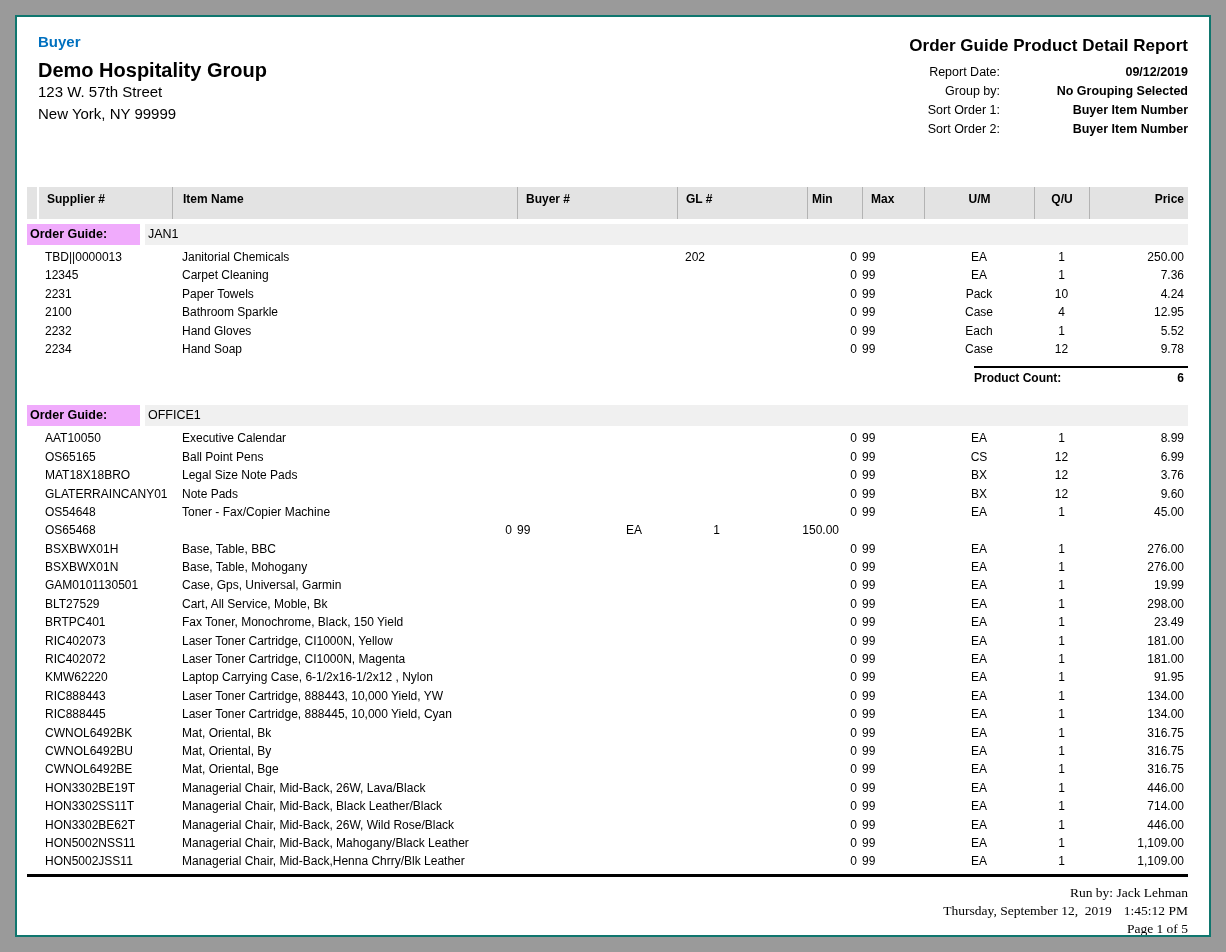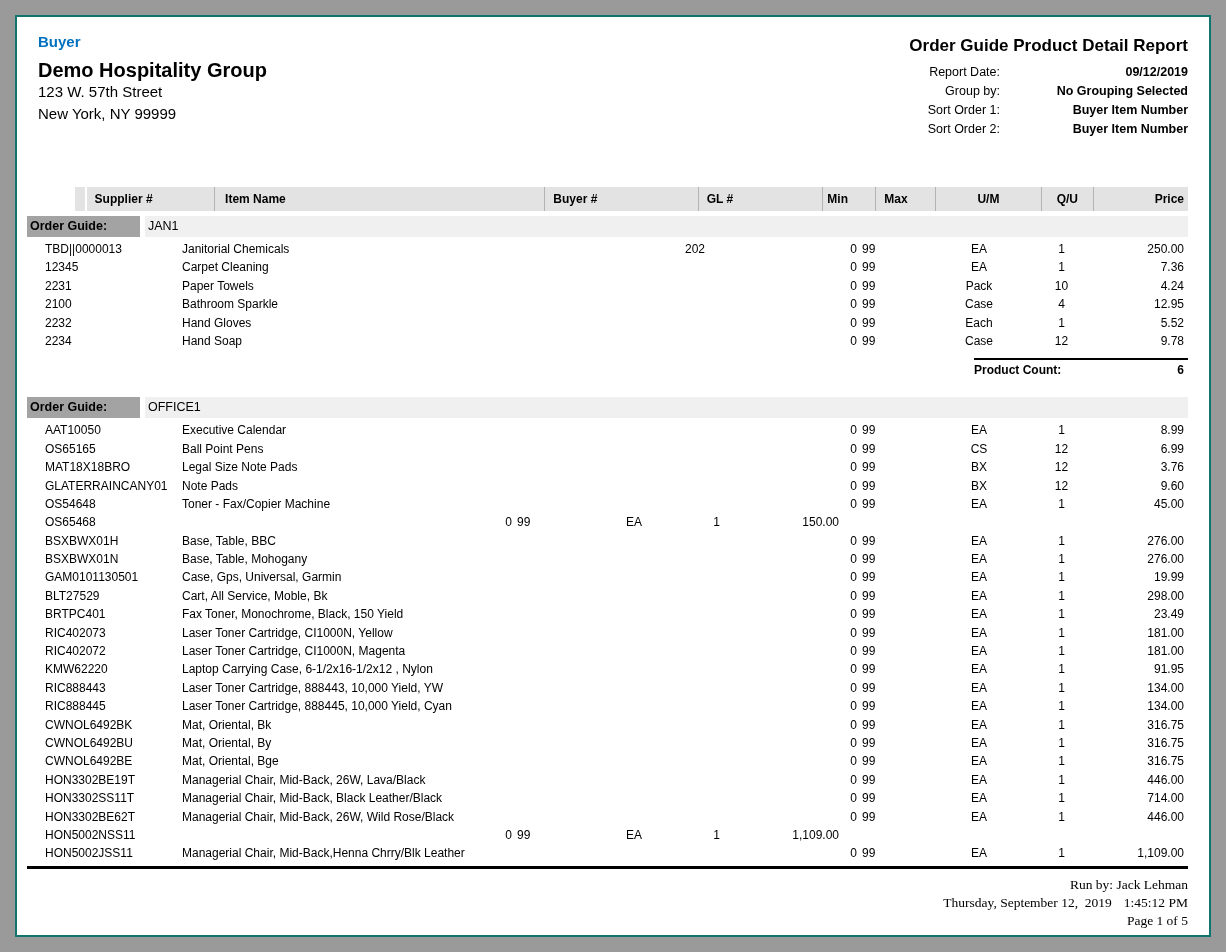--- a/index.html
+++ b/index.html
@@ -17,41 +17,41 @@
   .report-info{width:330px;padding-top:5px;}
   .report-title{font-size:17px;font-weight:bold;text-align:right;white-space:nowrap;}
   .meta{margin-top:7px;}
   .meta-row{display:flex;height:19px;line-height:19px;font-size:12.5px;gap:10px;}
   .meta-label{flex:1;text-align:right;}
   .meta-value{width:178px;text-align:right;font-weight:bold;}
 
   
   .table-wrap{margin-top:48px;}
   .row{display:flex;height:18.4px;line-height:18.4px;font-size:12px;}
-  .hdr{height:24px;line-height:24px;font-weight:bold;margin-left:48px;}
+  .hdr{height:32px;line-height:24px;font-weight:bold;}
   .hdr .c{background:#e3e3e3;border-left:1px solid #b3b3b3;}
   .hdr .sp{border-left:none;}
   .hdr .c-supplier{border-left:2px solid #fff;}
   .c{box-sizing:border-box;overflow:hidden;white-space:nowrap;}
   .sp{width:10px;}
   .c-supplier{width:135px;padding-left:8px;}
   .c-item{width:345px;padding-left:10px;}
   .c-buyer{width:160px;padding-left:8px;}
   .c-gl{width:130px;padding-left:8px;}
   .c-min{width:55px;text-align:right;padding-right:5px;}
   .c-max{width:62px;padding-right:7px;}
   .c-um{width:110px;text-align:center;padding-left:0;padding-right:0;}
   .c-qu{width:55px;text-align:center;}
   .c-price{width:99px;text-align:right;padding-right:4px;}
 
   
   .section{margin-top:0;}
   .section + .section{margin-top:20px;}
   .band{display:flex;height:21px;line-height:21px;font-size:12.5px;margin-top:5px;margin-bottom:3px;}
-  .band-label{width:113px;background:#a3a3a3;font-weight:bold;padding-left:3px;box-sizing:border-box;}
+  .band-label{width:113px;background:#f0abfc;font-weight:bold;padding-left:3px;box-sizing:border-box;}
   .band-gap{width:5px;background:#fff;}
   .band-value{flex:1;background:#f0f0f0;padding-left:3px;}
 
   
   .pc-row{display:flex;margin-top:8px;}
   .pc-box{margin-left:auto;width:214px;border-top:2px solid #000;padding:3px 4px 0 0;
     display:flex;justify-content:space-between;font-weight:bold;font-size:12px;box-sizing:border-box;}
 
   .bottom-rule{border-top:3px solid #000;margin-top:3px;}
 
@@ -461,20 +461,21 @@
               <div class="c c-gl"></div>
               <div class="c c-min">0</div>
               <div class="c c-max">99</div>
               <div class="c c-um">EA</div>
               <div class="c c-qu">1</div>
               <div class="c c-price">446.00</div>
             </div>
             <div class="row data-row">
               <div class="c sp"></div>
               <div class="c c-supplier">HON5002NSS11</div>
+              <div class="c c-item">Managerial Chair, Mid-Back, Mahogany/Black Leather</div>
               <div class="c c-buyer"></div>
               <div class="c c-gl"></div>
               <div class="c c-min">0</div>
               <div class="c c-max">99</div>
               <div class="c c-um">EA</div>
               <div class="c c-qu">1</div>
               <div class="c c-price">1,109.00</div>
             </div>
             <div class="row data-row">
               <div class="c sp"></div>

